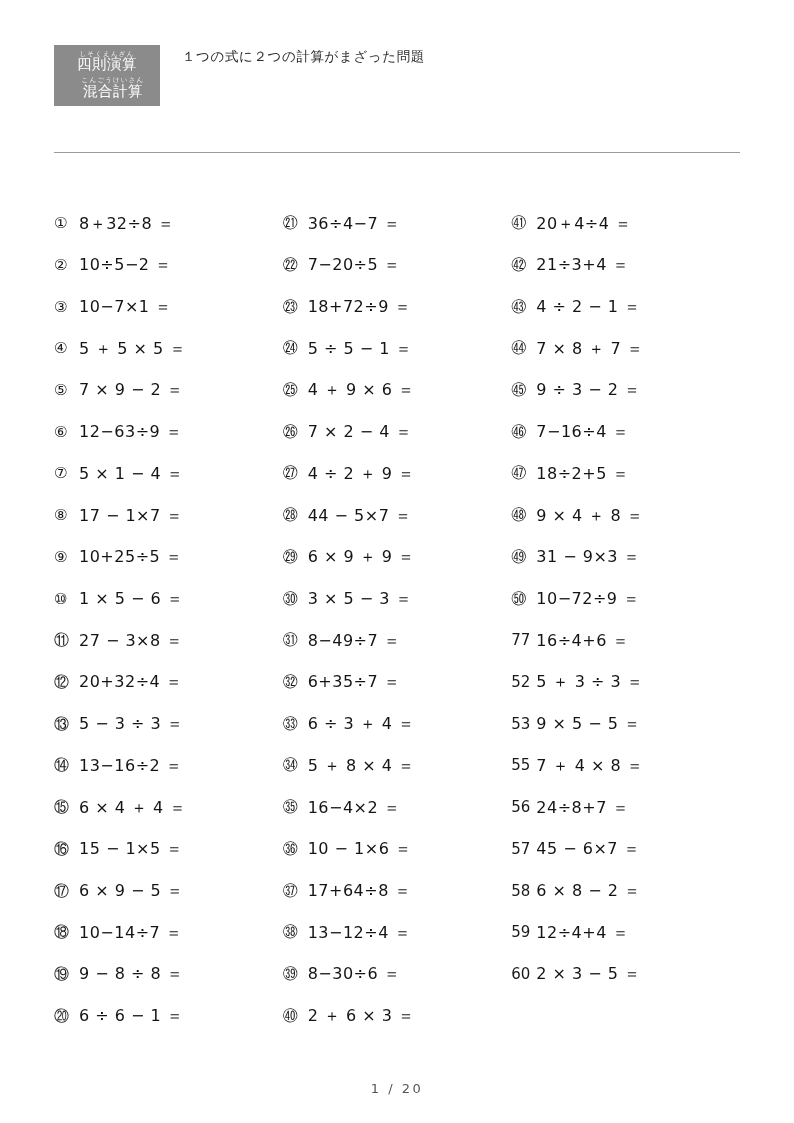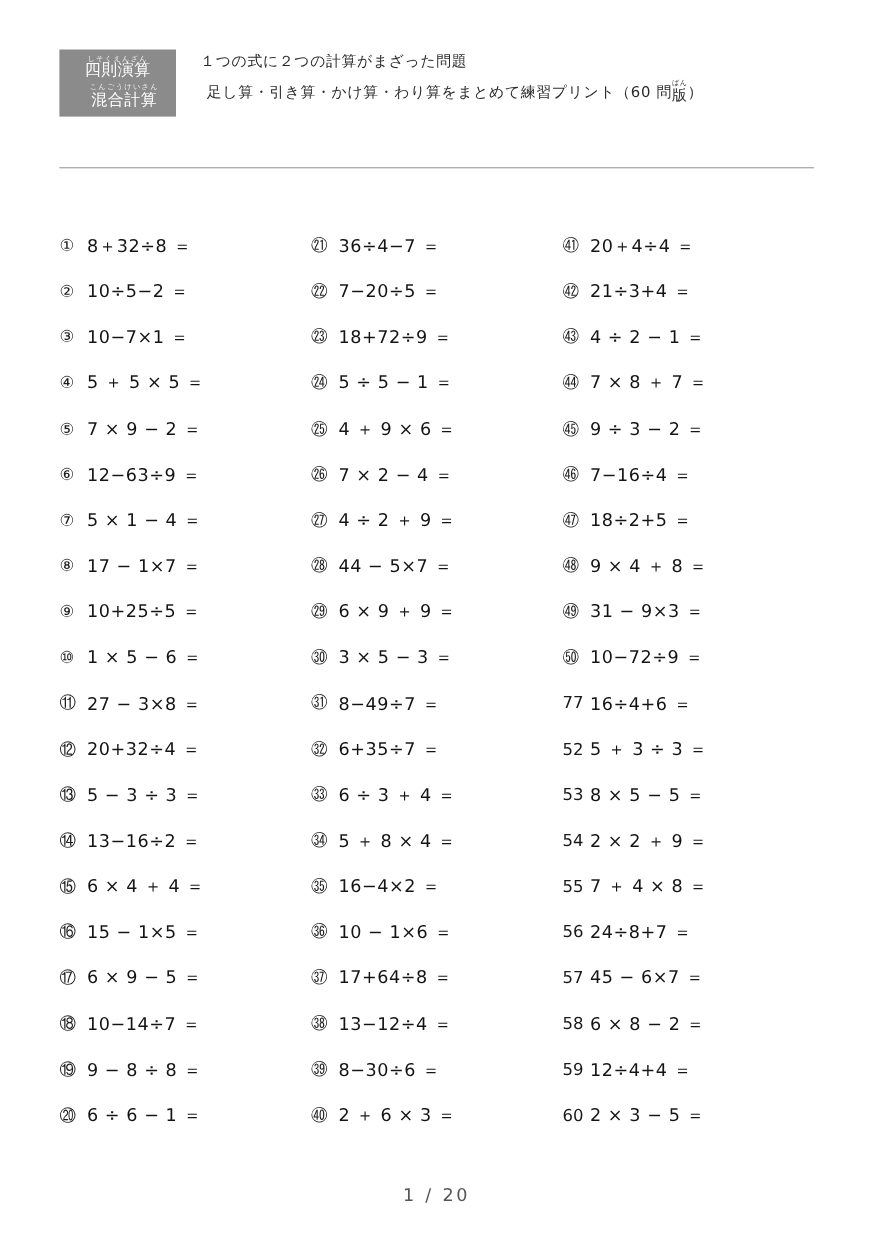--- a/index.html
+++ b/index.html
@@ -157,21 +157,21 @@
     line-height: 1;
     padding-left: 3px;
   }
 
   
   .footer {
     text-align: center;
     padding-bottom: 26px;
   }
   .footer-page {
-    font-size: 16px;
+    font-size: 13px;
     color: #555555;
     letter-spacing: 2.5px;
     font-family: "DejaVu Sans", "Liberation Sans", sans-serif;
   }
 </style>
 </head>
 <body>
 
 <div class="page">
 
@@ -183,28 +183,20 @@
         <span class="badge-main">四則演算</span>
       </span>
       <span class="badge-line">
         <span class="badge-ruby">こんごうけいさん</span>
         <span class="badge-main">混合計算</span>
       </span>
     </div>
 
     <div class="header-titles">
       <div class="title-line-1">１つの式に２つの計算がまざった問題</div>
-      <div class="title-line-2">
-        <span>足し算・引き算・かけ算・わり算をまとめて練習プリント（60 問</span>
-        <span class="ruby-wrap">
-          <span class="rt">ばん</span>
-          <span class="rb">版</span>
-        </span>
-        <span>）</span>
-      </div>
     </div>
   </div>
 
   <hr class="header-rule">
 
   <div class="problems" id="problems-grid">
       <div class="problem">
         <span class="problem-number">①</span>
         <span class="problem-expr">8＋32÷8 ＝</span>
       </div>
@@ -407,25 +399,21 @@
       <div class="problem">
         <span class="problem-number">77</span>
         <span class="problem-expr">16÷4+6 ＝</span>
       </div>
       <div class="problem">
         <span class="problem-number">52</span>
         <span class="problem-expr">5 ＋ 3 ÷ 3 ＝</span>
       </div>
       <div class="problem">
         <span class="problem-number">53</span>
-        <span class="problem-expr">8 × 5 − 5 ＝</span>
-      </div>
-      <div class="problem">
-        <span class="problem-number">54</span>
-        <span class="problem-expr">2 × 2 ＋ 9 ＝</span>
+        <span class="problem-expr">9 × 5 − 5 ＝</span>
       </div>
       <div class="problem">
         <span class="problem-number">55</span>
         <span class="problem-expr">7 ＋ 4 × 8 ＝</span>
       </div>
       <div class="problem">
         <span class="problem-number">56</span>
         <span class="problem-expr">24÷8+7 ＝</span>
       </div>
       <div class="problem">

